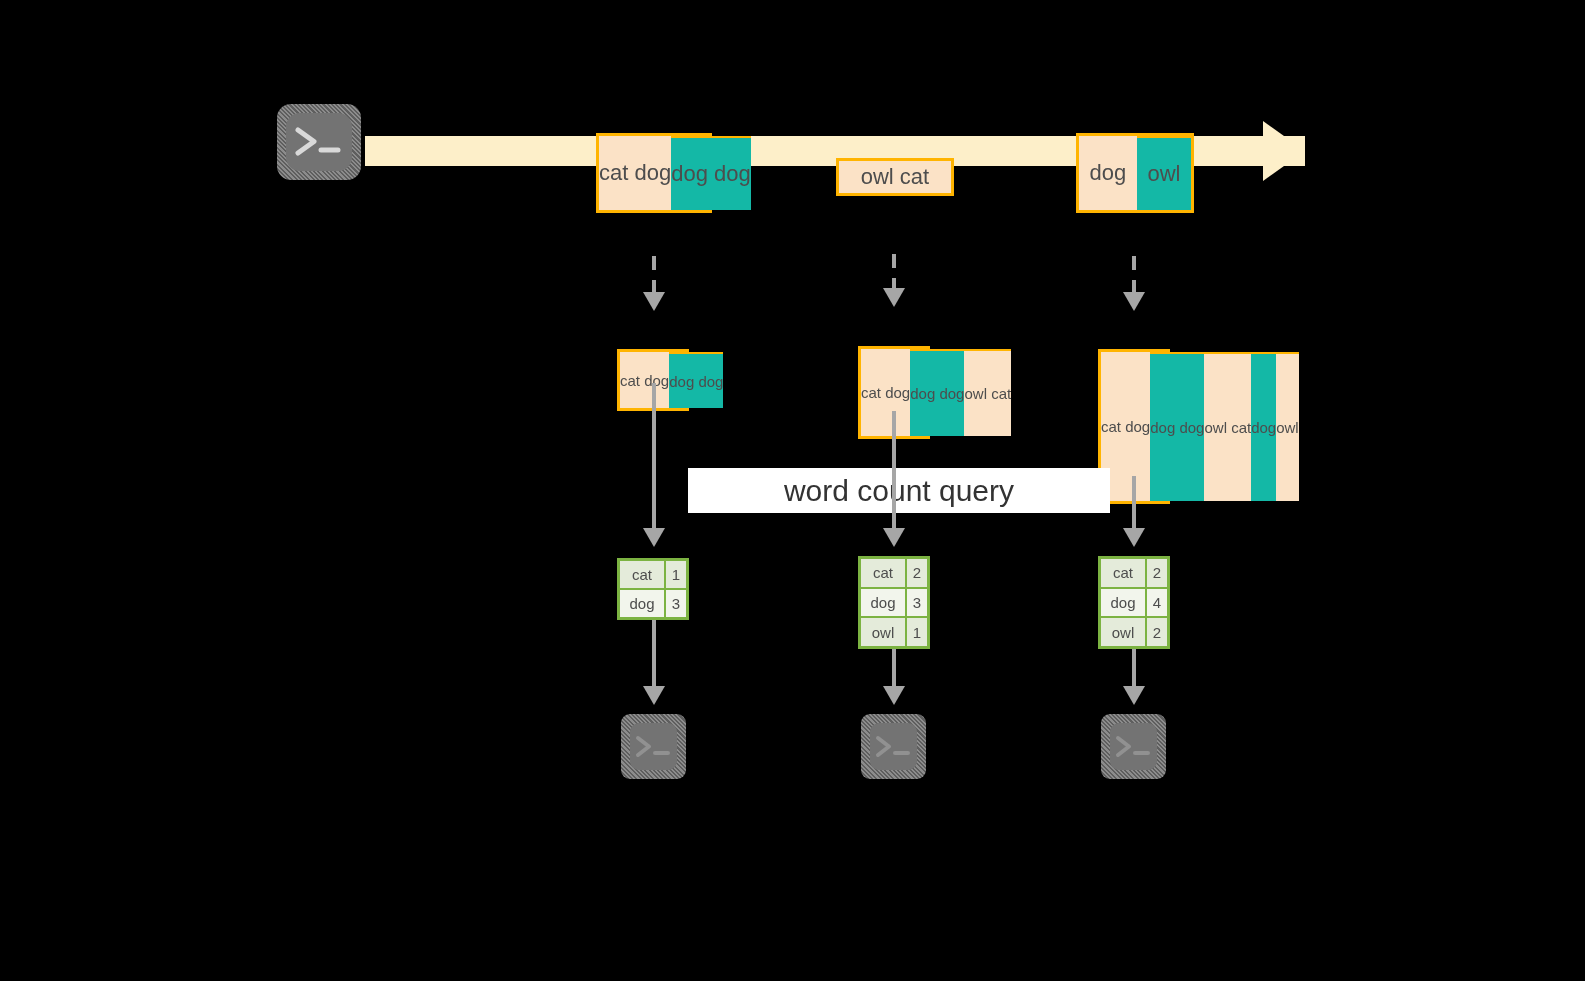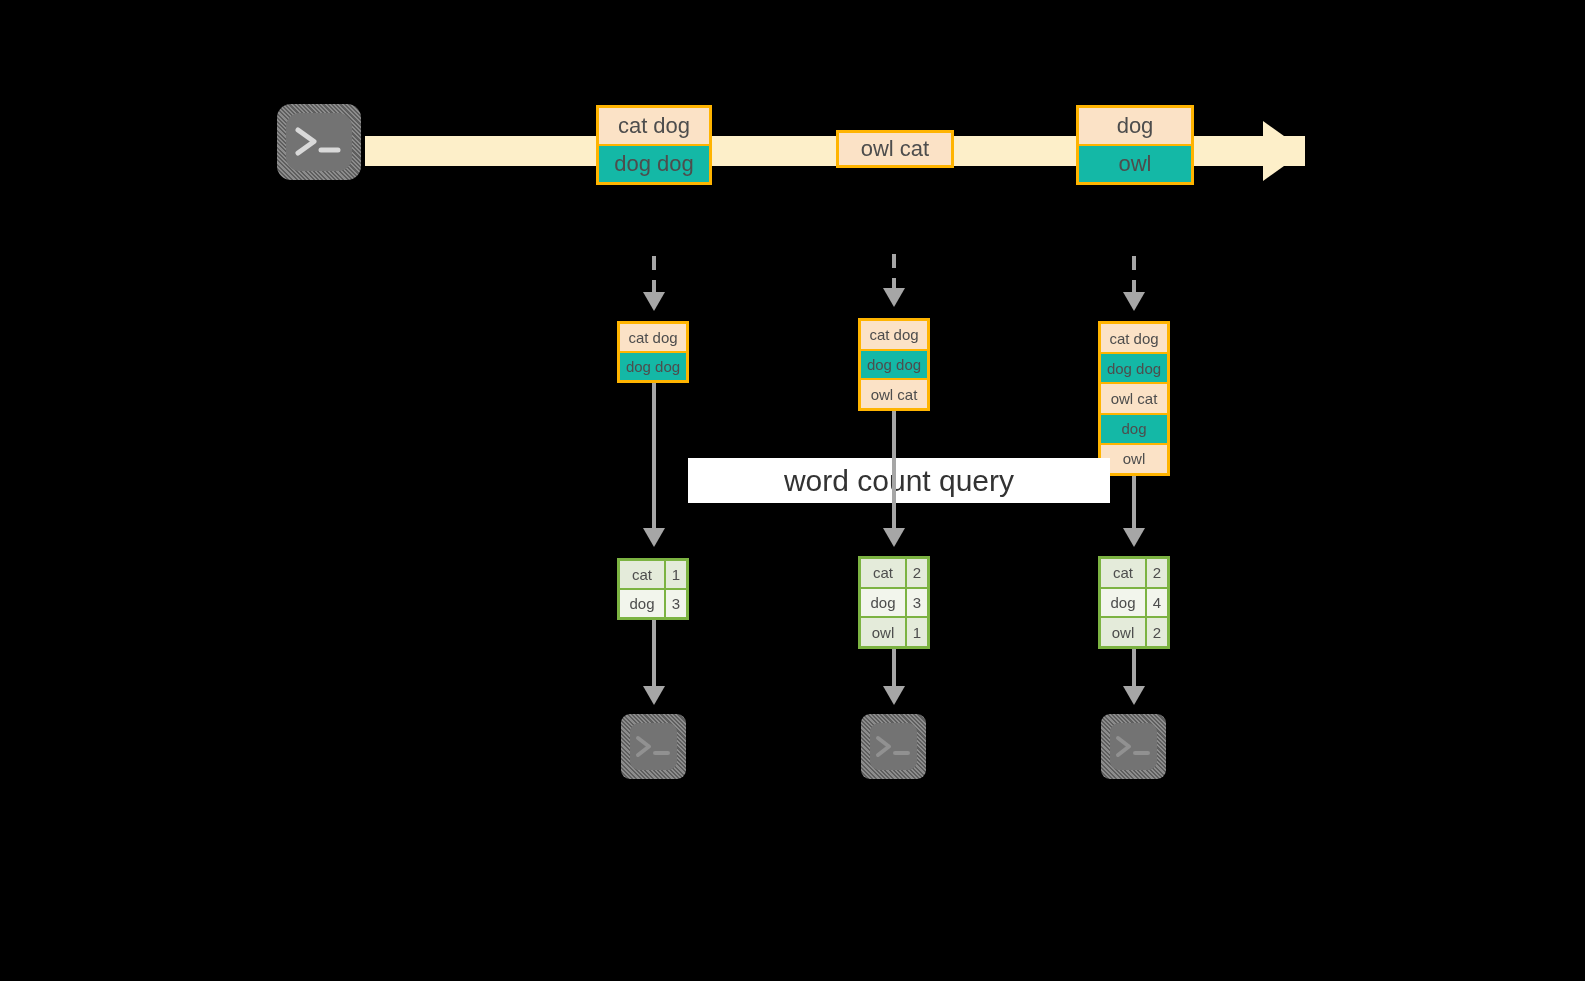--- a/index.html
+++ b/index.html
@@ -68,21 +68,22 @@
     border-left: 42px solid #FDEFC9;
   }
 
   
   .obox {
     position: absolute;
     box-sizing: border-box;
     border: 3px solid #FFB400;
     background: #FBE2C6;
     display: flex;
-    flex-direction: column;
+    flex-direction: row;
+    margin-top: 28px;
   }
   .obox .row {
     flex: 1 1 auto;
     display: flex;
     align-items: center;
     justify-content: center;
     color: #4d4d4d;
     white-space: nowrap;
   }
   .obox .row.peach { background: #FBE2C6; }
@@ -207,21 +208,21 @@
 
   <div class="gline" style="left:652px; top:383px; height:147px;"></div>
   <div class="ghead" style="left:643px; top:528px;"></div>
 
   <div class="gline" style="left:892px; top:411px; height:119px; z-index:7;"></div>
   <div class="ghead" style="left:883px; top:528px; z-index:7;"></div>
 
   <div class="gline" style="left:1132px; top:476px; height:54px;"></div>
   <div class="ghead" style="left:1123px; top:528px;"></div>
 
-  <div class="banner" style="left:688px; top:458px; width:422px; height:45px; font-size:30px;">
+  <div class="banner" style="left:688px; top:468px; width:422px; height:45px; font-size:30px;">
     <span>word count query</span>
   </div>
 
   <div class="gtable" style="left:617px; top:558px; width:72px; height:62px; font-size:15px;">
     <div class="grow shadeA">
       <div class="gcell word" style="width:44px;">cat</div>
       <div class="gcell num">1</div>
     </div>
     <div class="grow shadeB">
       <div class="gcell word" style="width:44px;">dog</div>

